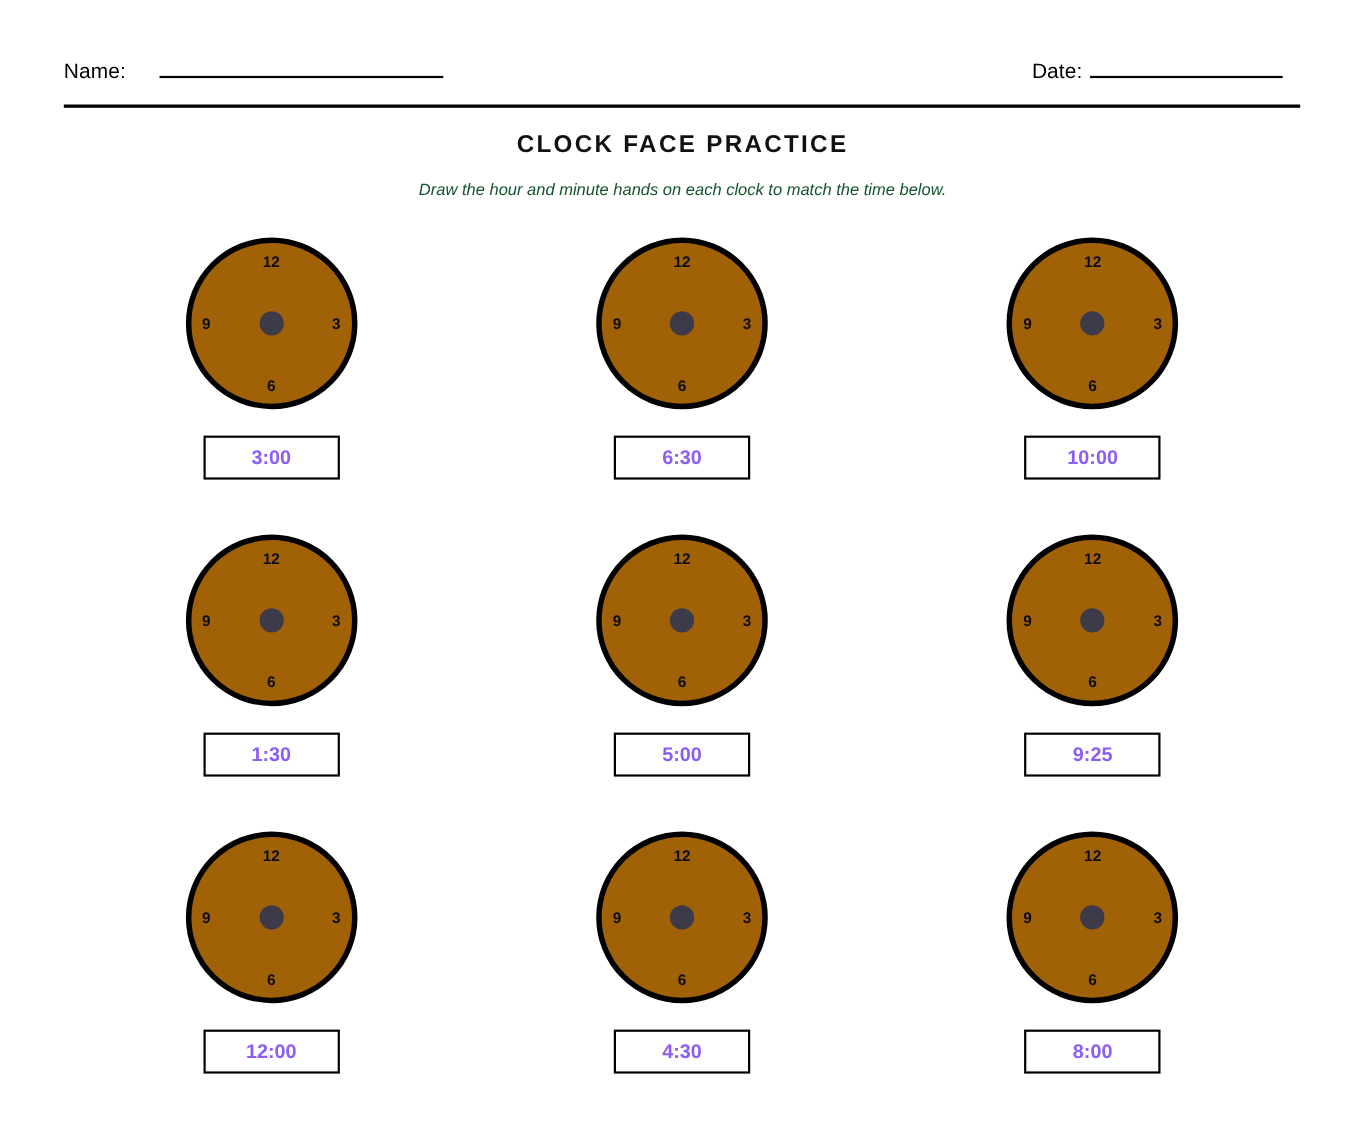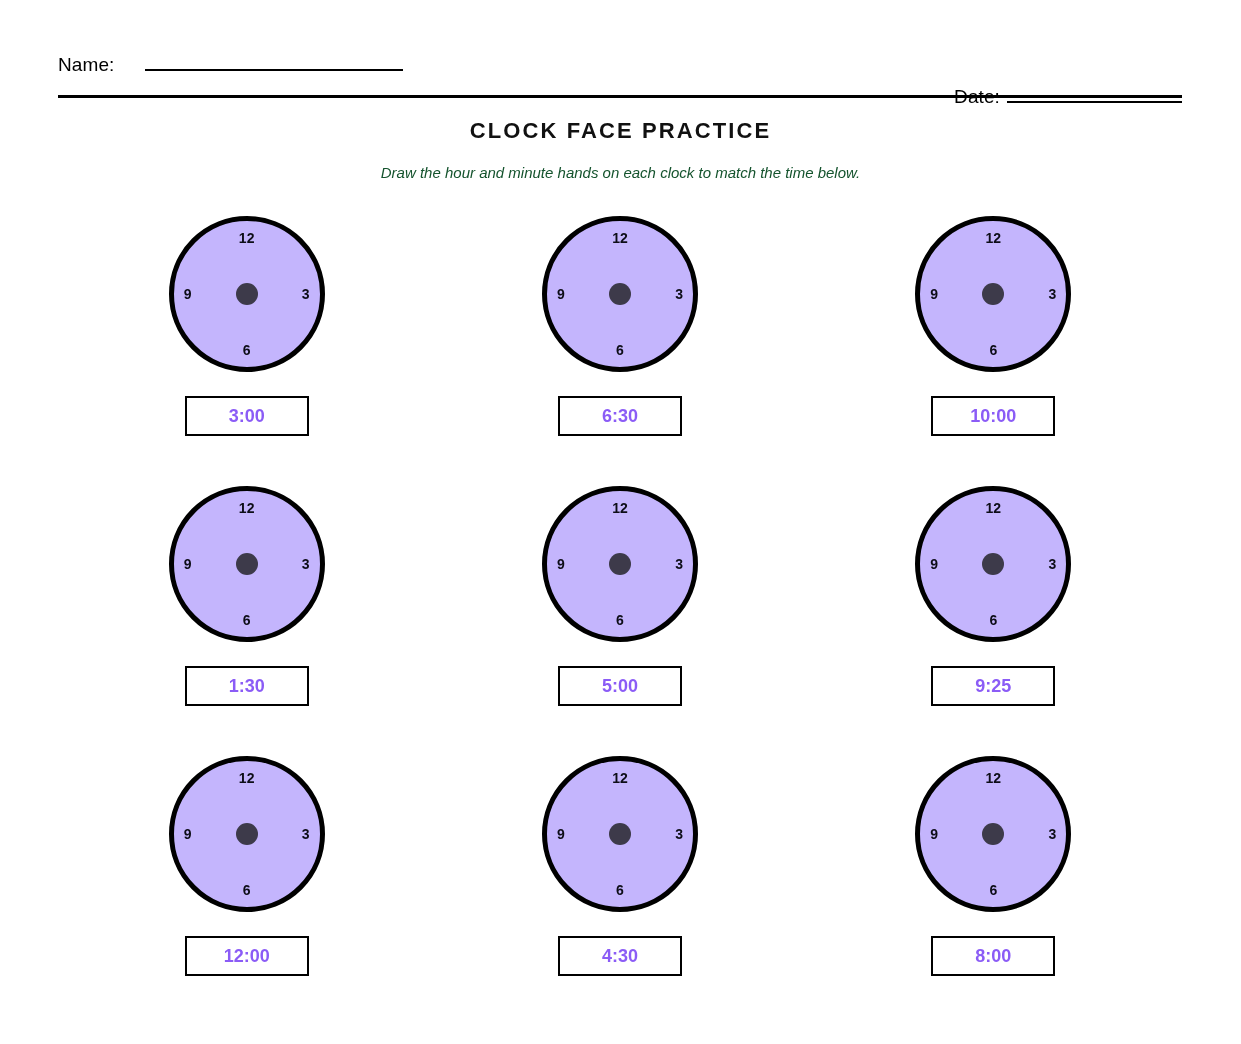--- a/index.html
+++ b/index.html
@@ -25,21 +25,21 @@
     height: 38px;
   }
   .field {
     position: absolute;
     top: 0;
     display: flex;
     align-items: baseline;
     white-space: nowrap;
   }
   .field.name-field { left: 0px; gap: 24px; }
-  .field.date-field { right: 0px; margin-top: 32px; }
+  .field.date-field { right: 16px; }
   .field-label {
     font-size: 19px;
     font-weight: 400;
     letter-spacing: 0.1px;
   }
   .field-line {
     display: inline-block;
     border-bottom: 2px solid #000000;
     margin-left: 7px;
     height: 17px;
@@ -95,21 +95,21 @@
     flex-direction: column;
     align-items: center;
   }
 
   .clock-face {
     position: relative;
     width: 146px;
     height: 146px;
     border: 5px solid #000000;
     border-radius: 50%;
-    background: #c4b5fd;
+    background: #a16207;
     box-sizing: content-box;
   }
   .clock-number {
     position: absolute;
     font-size: 14px;
     font-weight: 700;
     color: #0d0d17;
     line-height: 1;
   }
   .num-12 { top: 10px;  left: 50%; transform: translateX(-50%); }

